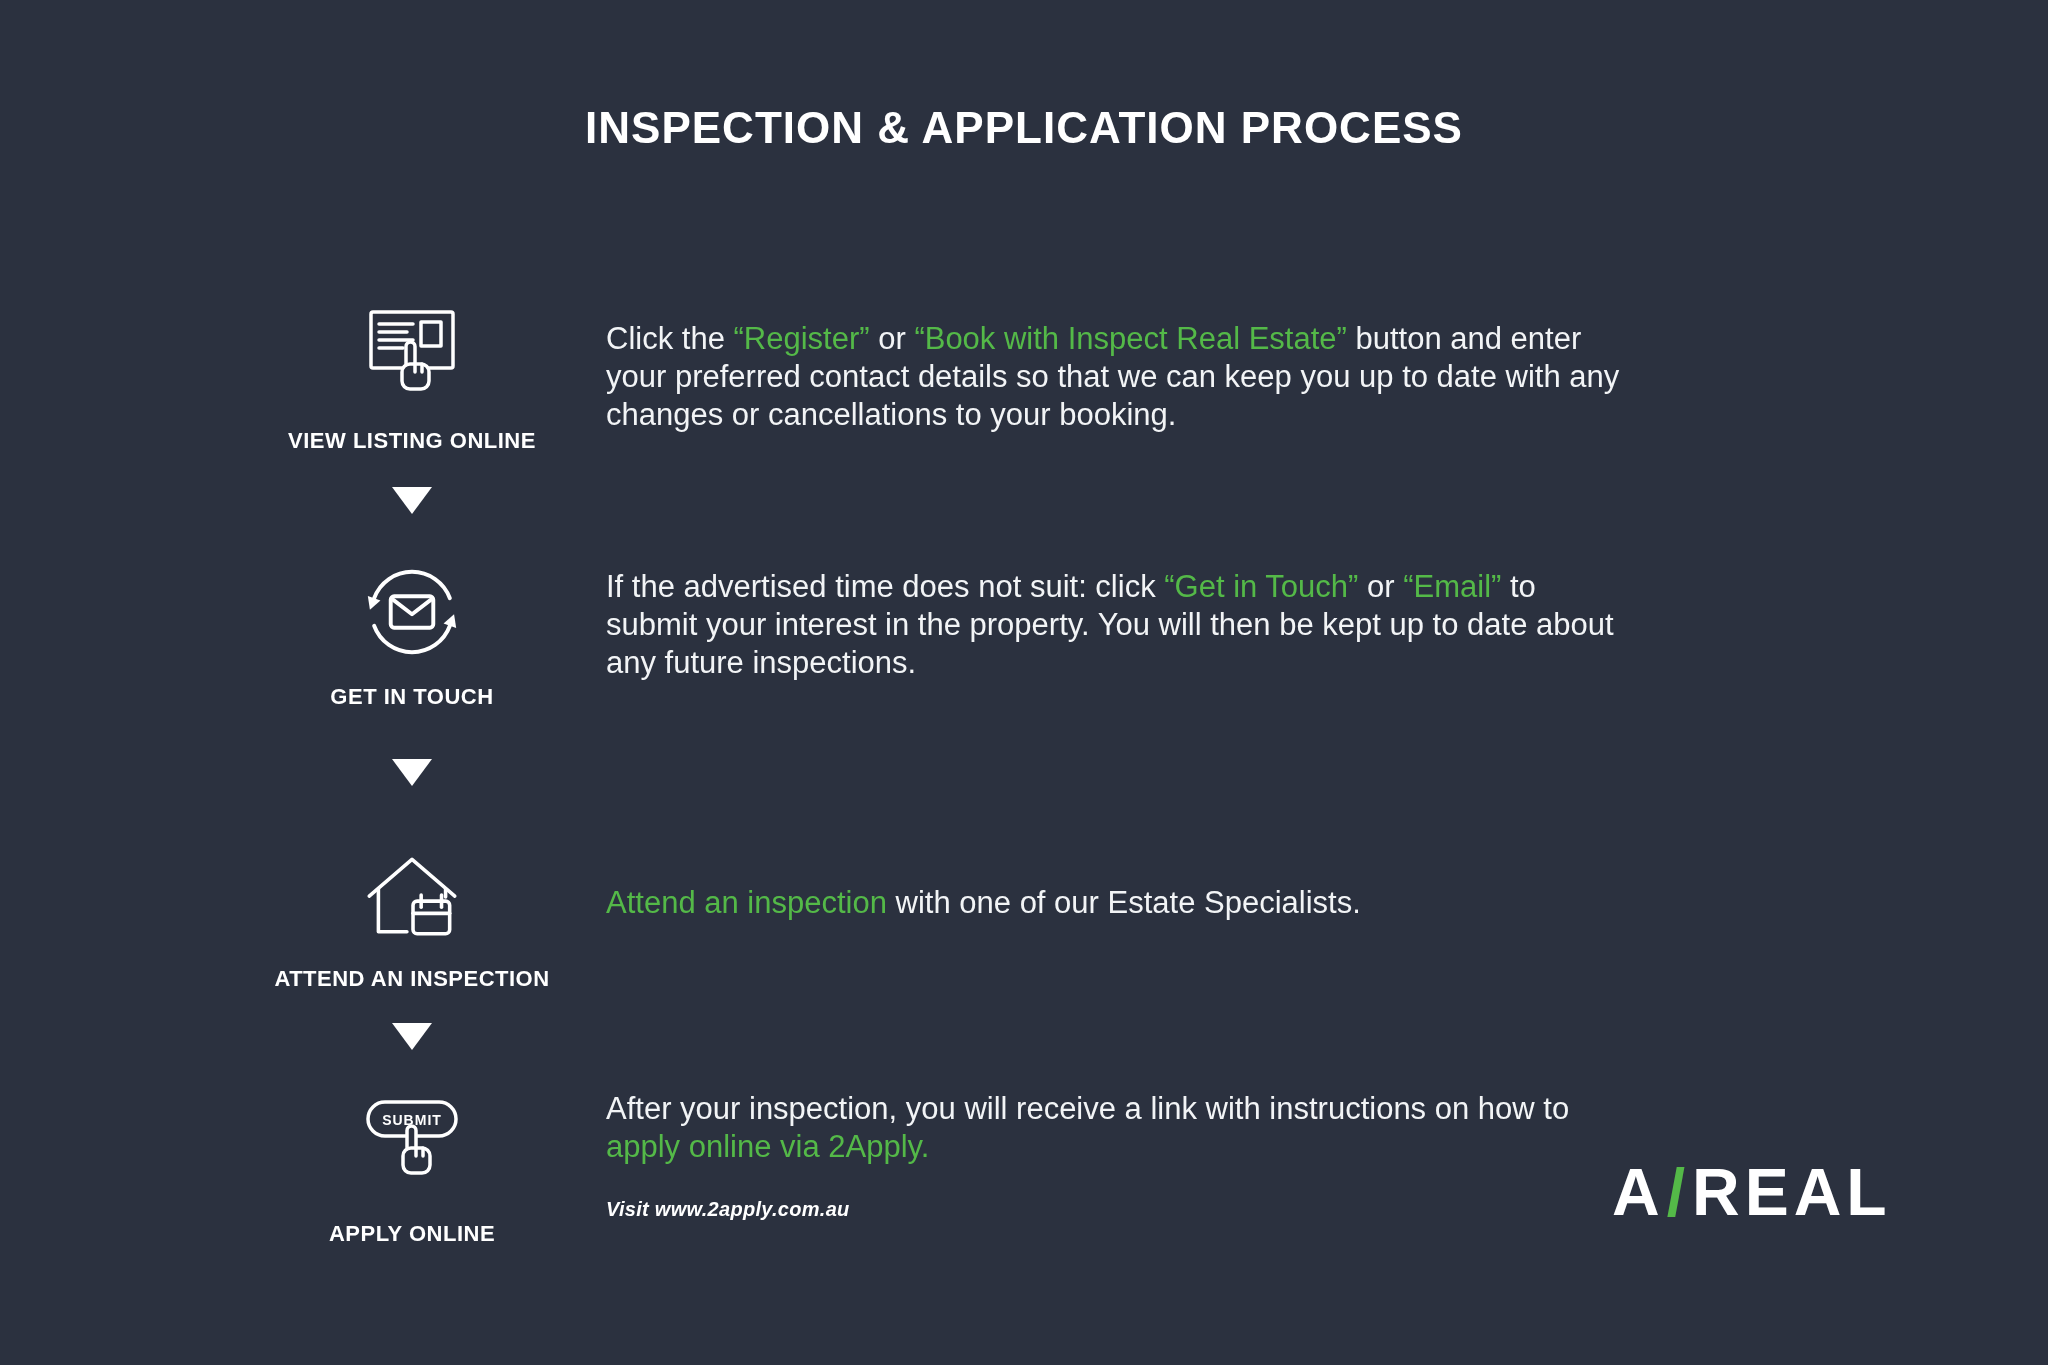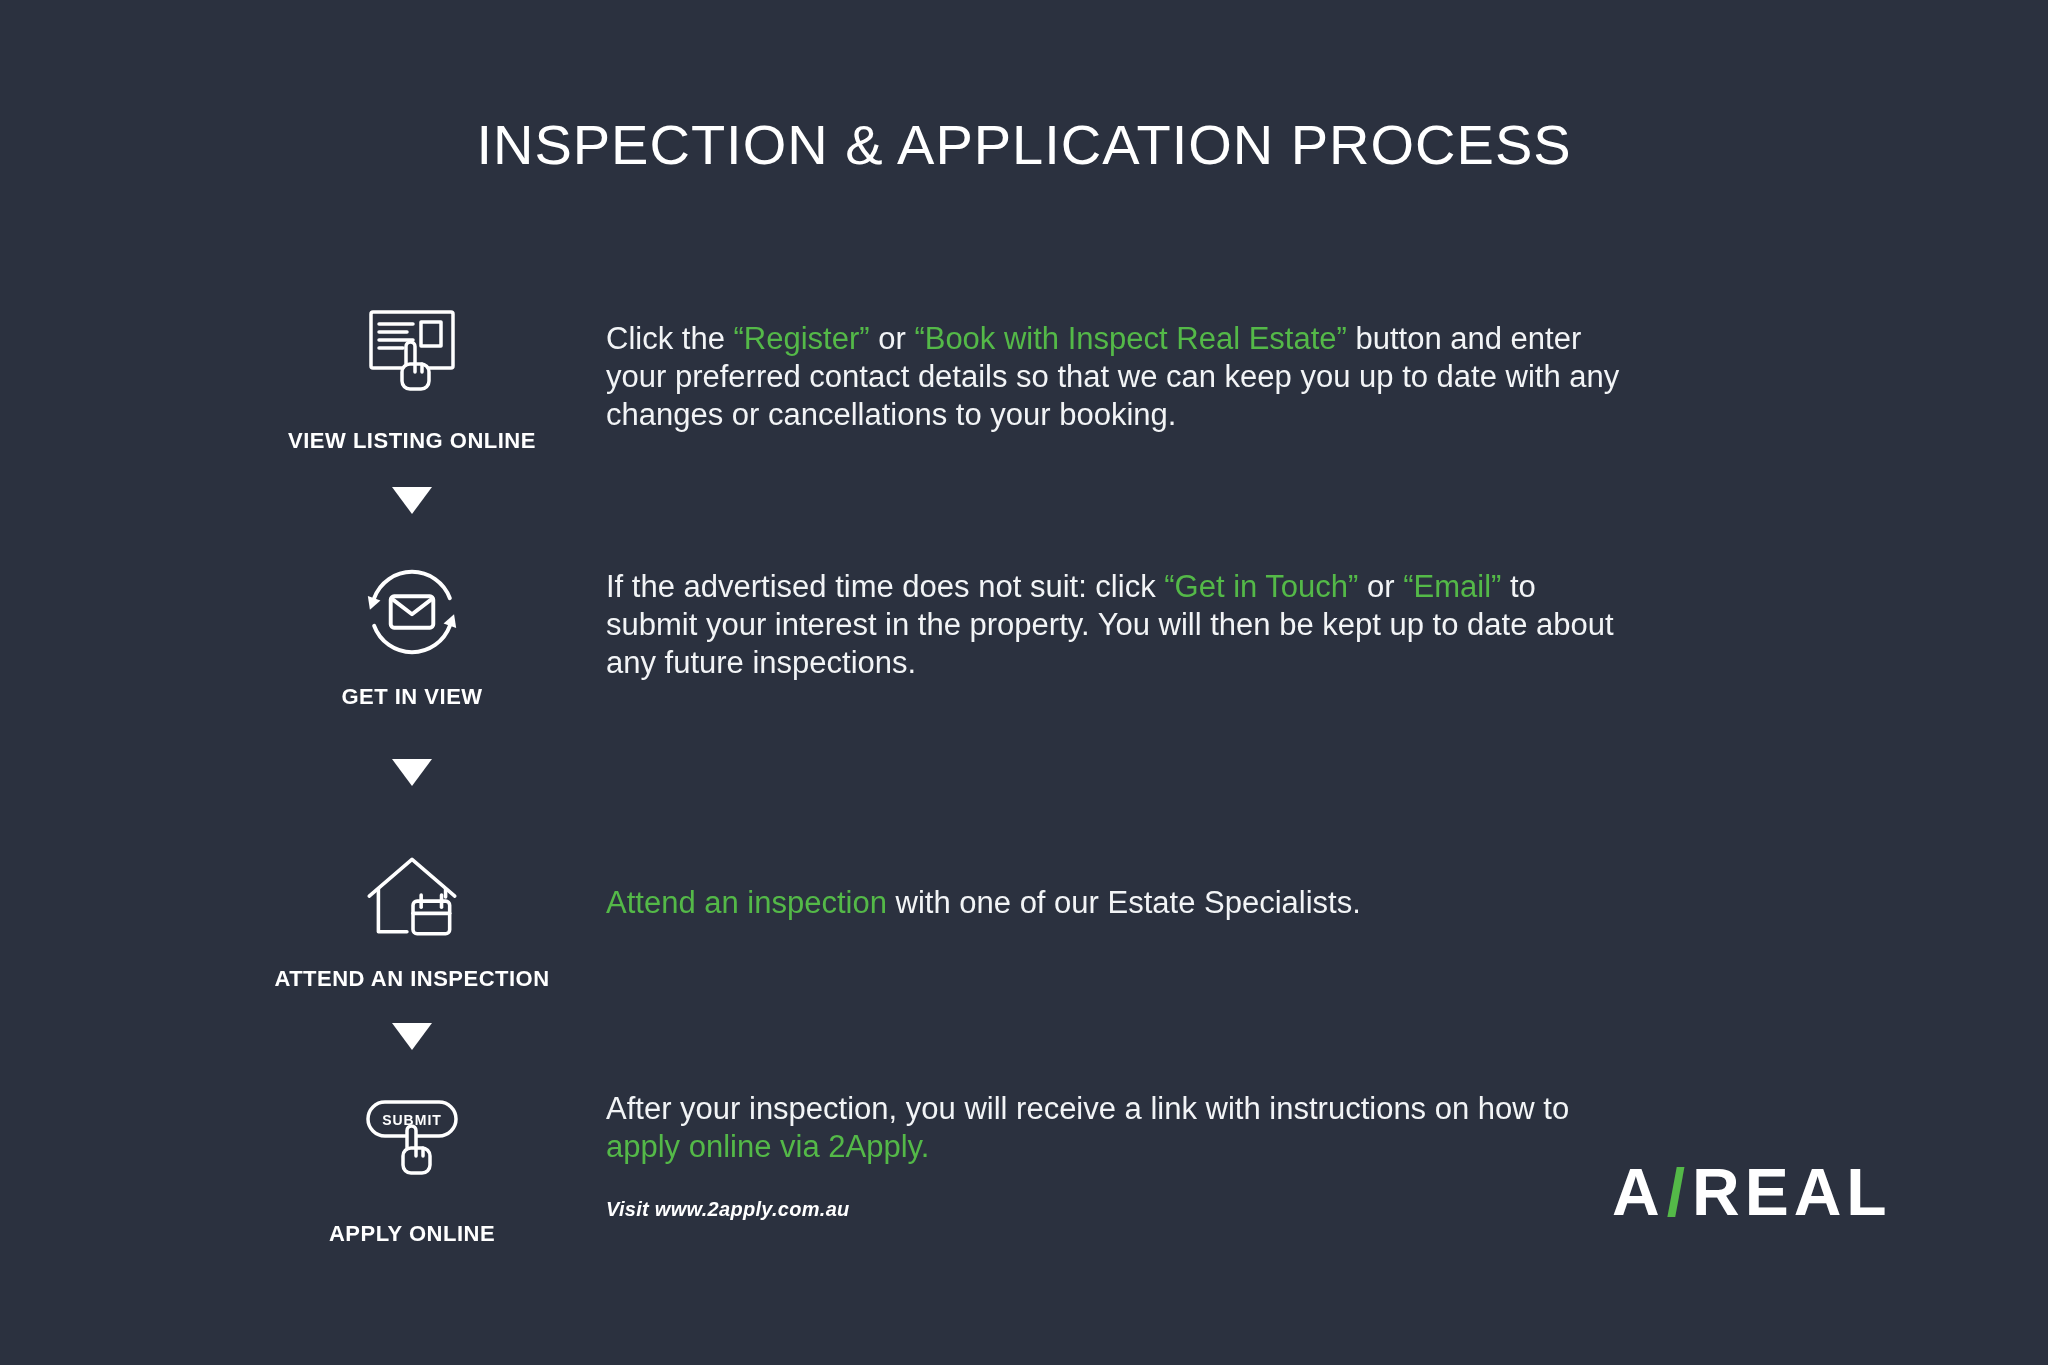--- a/index.html
+++ b/index.html
@@ -12,21 +12,21 @@
   body{
     width:2048px;height:1365px;
     position:relative;overflow:hidden;
     background:var(--bg);
     color:var(--text);
     font-family:"Liberation Sans", sans-serif;
   }
   .title{
     position:absolute;top:74px;left:0;width:100%;
     text-align:center;
-    font-size:56px;font-weight:400;letter-spacing:1px;
+    font-size:44px;font-weight:700;letter-spacing:1px;
     color:var(--text);
   }
   .step{position:absolute;left:0;width:100%;height:180px;}
   .step1{top:298px;}
   .step2{top:556px;}
   .step3{top:838px;}
   .step4{top:1090px;}
   .icon-wrap{position:absolute;left:356px;width:112px;display:flex;justify-content:center;}
   .icon-wrap svg{color:var(--text);}
   .step-label{
@@ -106,21 +106,21 @@
     <div class="icon-wrap">
       <svg width="112" height="112" viewBox="0 0 100 100" fill="none" stroke="currentColor" stroke-width="3.5" stroke-linecap="round" stroke-linejoin="round">
         <path d="M 83.8 37.7 A 36 36 0 0 0 16.2 37.7"></path>
         <path d="M 16.2 62.3 A 36 36 0 0 0 83.8 62.3"></path>
         <polygon points="0,-6 11,0 0,6" fill="currentColor" stroke="none" transform="translate(16.2,37.7) rotate(110)"></polygon>
         <polygon points="0,-6 11,0 0,6" fill="currentColor" stroke="none" transform="translate(83.8,62.3) rotate(-70)"></polygon>
         <rect x="31" y="36" width="38" height="28" rx="3"></rect>
         <path d="M33 39 L50 52 L67 39"></path>
       </svg>
     </div>
-    <div class="step-label">GET IN VIEW</div>
+    <div class="step-label">GET IN TOUCH</div>
     <p class="step-text"><span>If the advertised time does not suit: click </span><span class="hl">“Get in Touch”</span><span> or </span><span class="hl">“Email”</span><span> to submit your interest in the property. You will then be kept up to date about any future inspections.</span></p>
   </section>
 
   <div class="down-arrow arrow2"></div>
 
   <section class="step step3">
     <div class="icon-wrap">
       <svg width="112" height="112" viewBox="0 0 110 110" fill="none" stroke="currentColor" stroke-width="3.5" stroke-linecap="round" stroke-linejoin="round">
         <path d="M13 57 L55 21 L97 57"></path>
         <path d="M22 50 V92 H50"></path>

